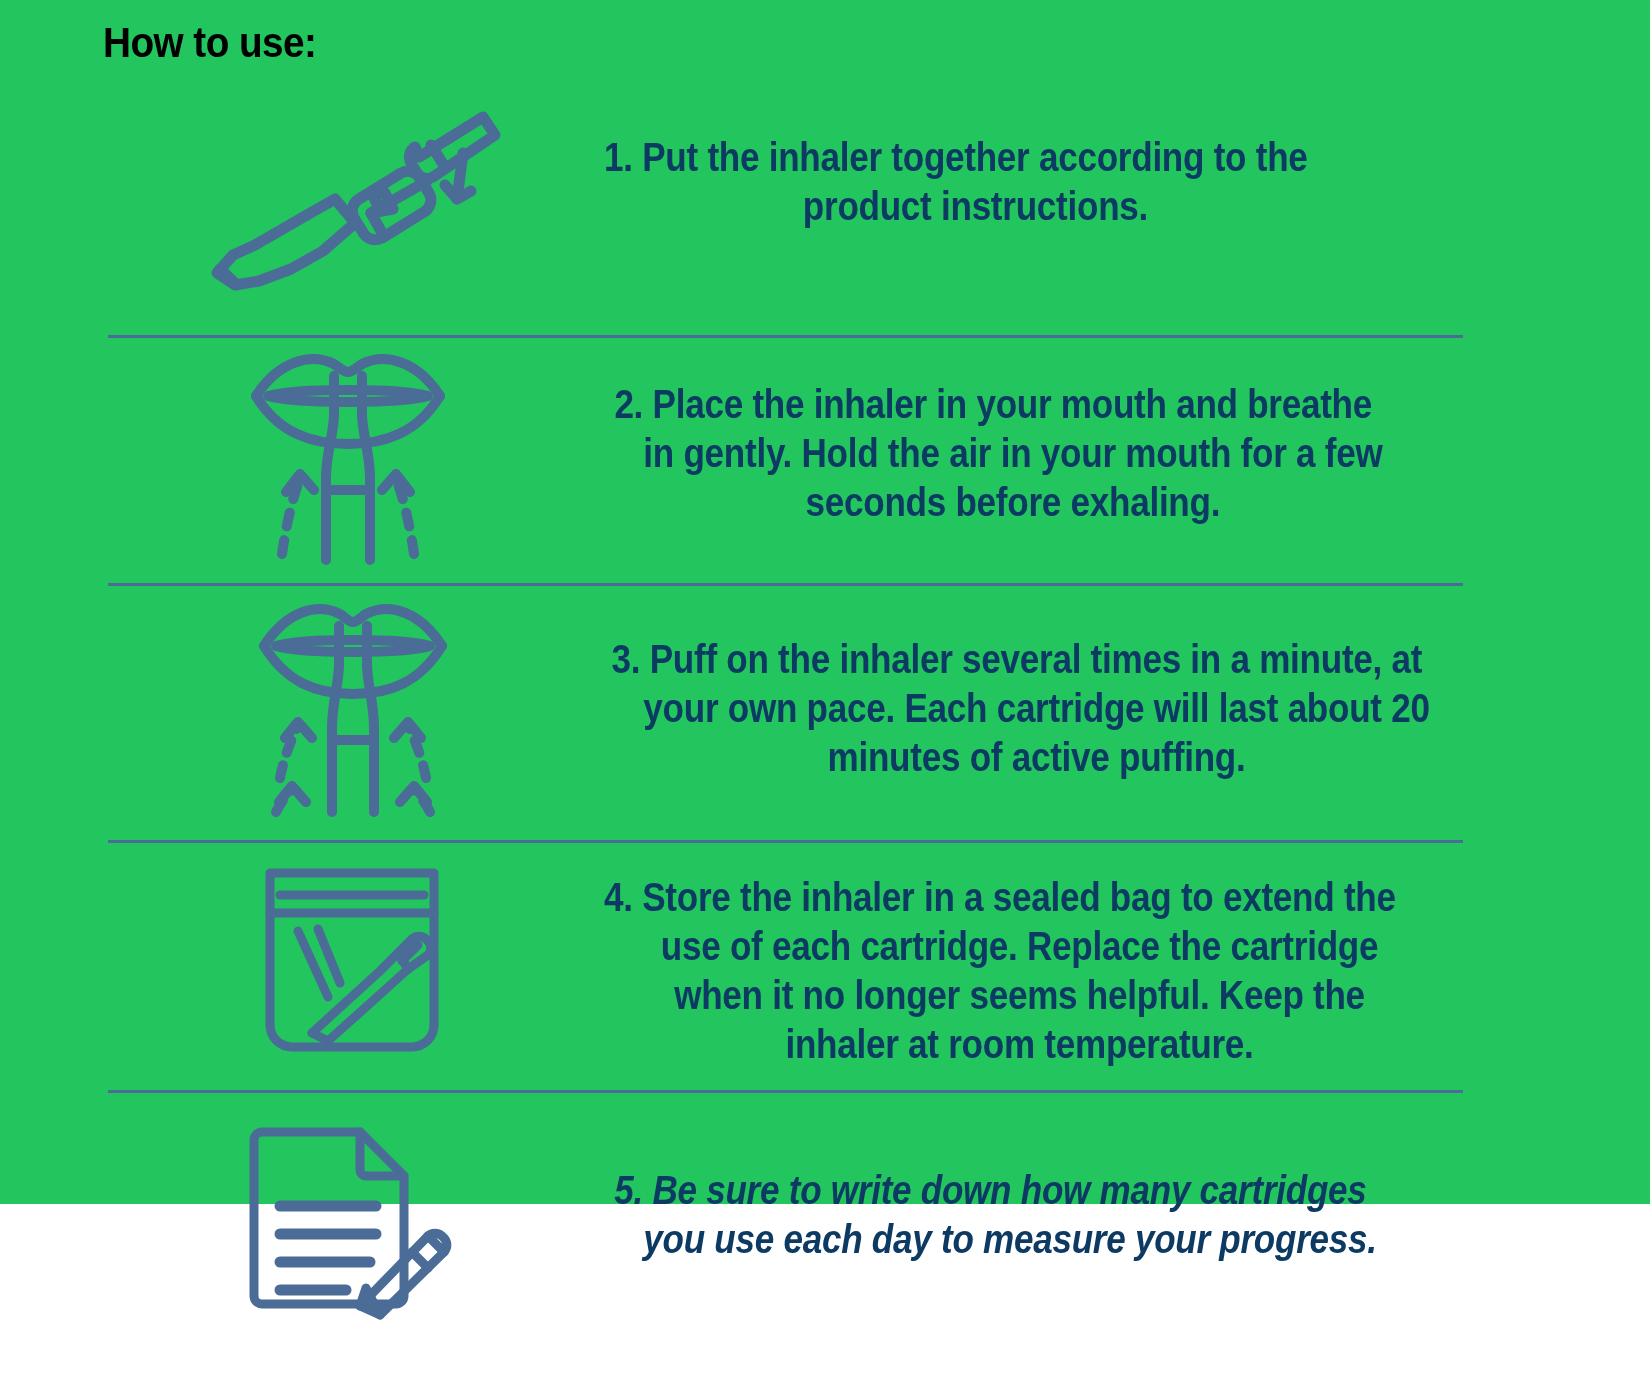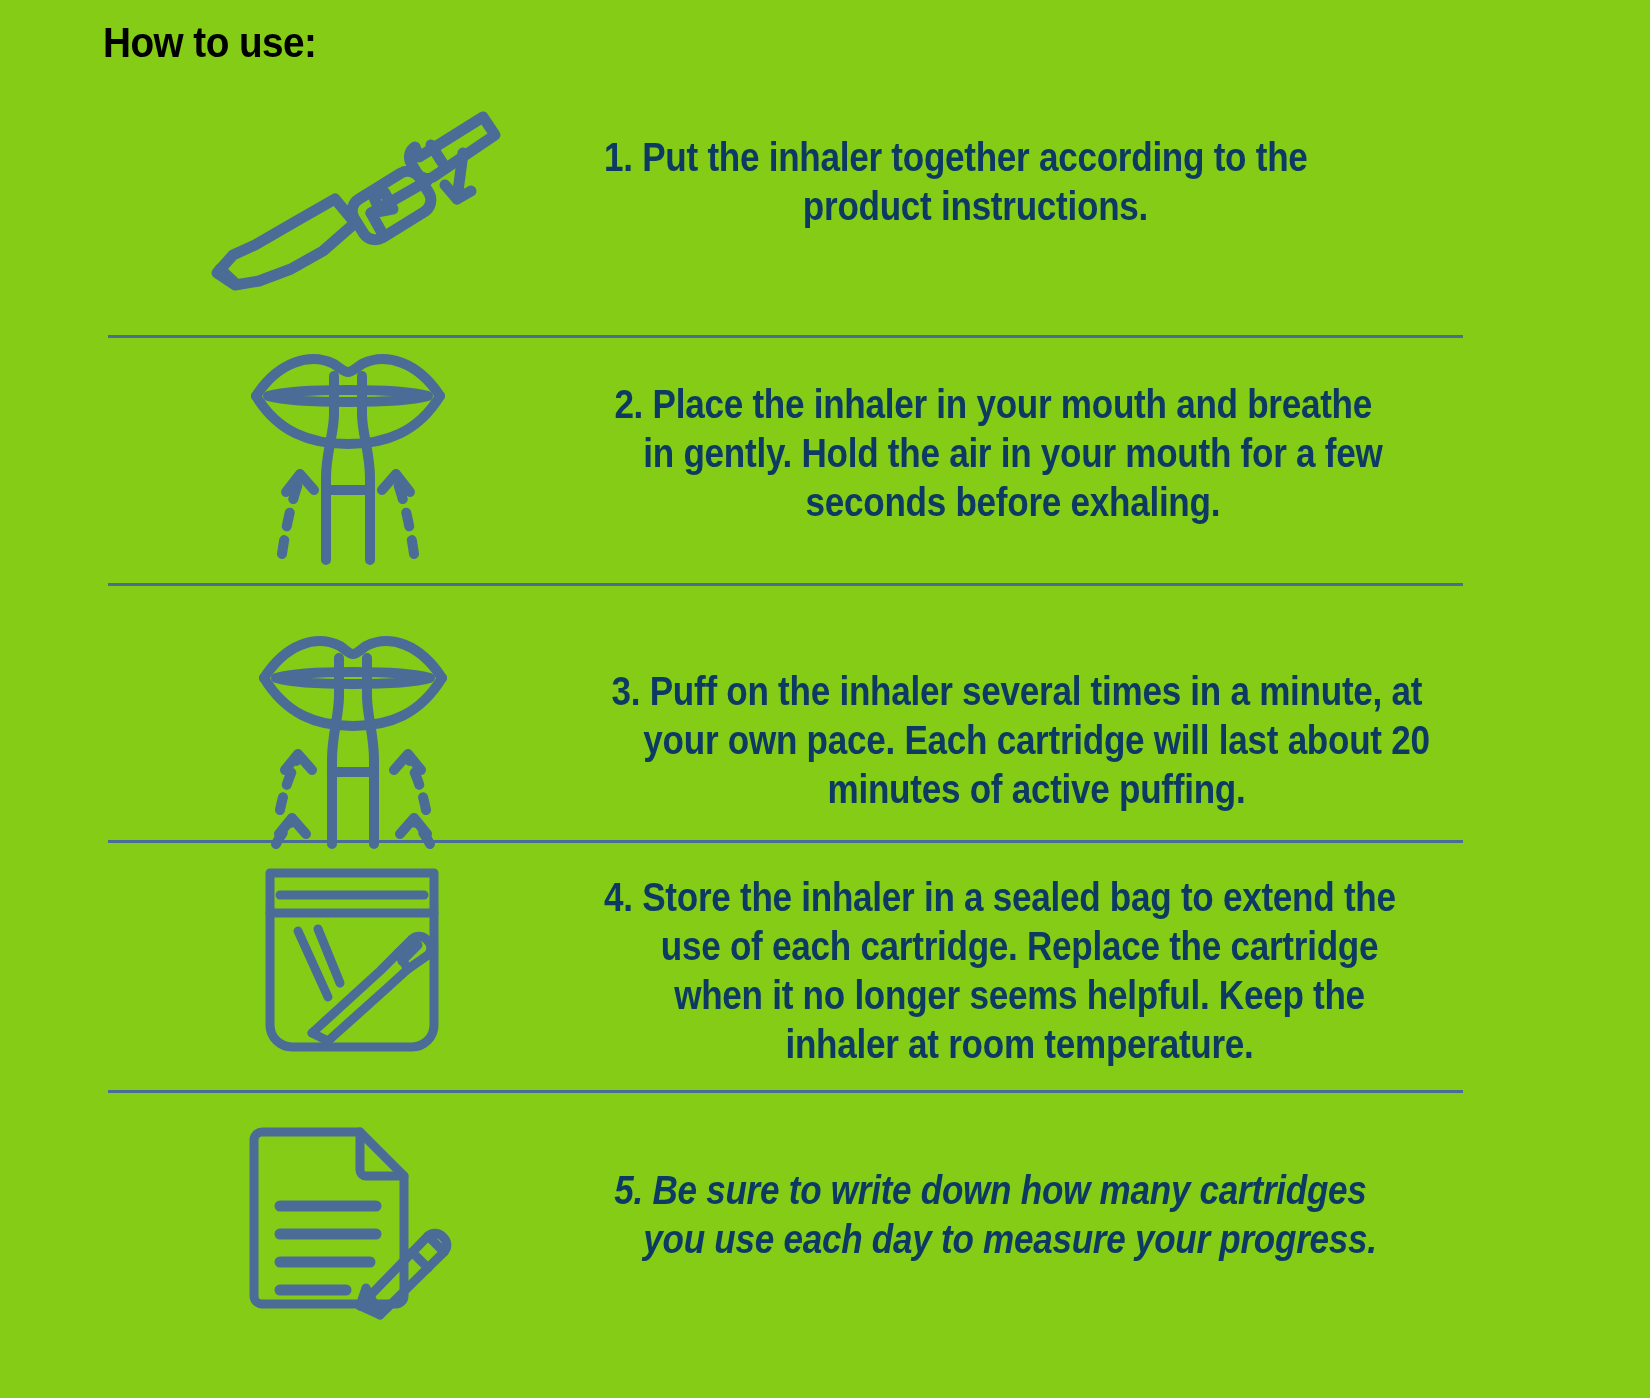--- a/index.html
+++ b/index.html
@@ -11,22 +11,22 @@
     width: 1650px;
     height: 1398px;
     font-family: "Liberation Sans", sans-serif;
     position: relative;
     overflow: hidden;
   }
 
   #page {
     position: relative;
     width: 1650px;
-    height: 1398px;
-    background: #84cc16;
+    height: 1204px;
+    background: #22c55e;
   }
 
   
   .page-title {
     position: absolute;
     left: 103px;
     top: 18px;
     font-size: 43px;
     font-weight: bold;
     color: #000000;
@@ -150,21 +150,21 @@
       </div>
       <div class="step-text" style="left:604px;top:32px;">
         <span class="ln">2. Place the inhaler in your mouth and breathe</span>
         <span class="ln indent">in gently. Hold the air in your mouth for a few</span>
         <span class="ln indent">seconds before exhaling.</span>
       </div>
     </div>
 
     <div class="divider" style="top:583px;"></div>
 
-    <div class="step-row" style="top:632px;height:215px;">
+    <div class="step-row" style="top:600px;height:215px;">
       <div class="step-icon" style="left:258px;top:0px;width:190px;height:212px;">
         <svg width="190" height="212" viewBox="0 0 190 212" fill="none" stroke="#4A6C96" stroke-width="10" stroke-linecap="round" stroke-linejoin="round">
 
           <path d="M6 46 C28 12 58 2 82 14 C88 18 91 22 95 22 C99 22 102 18 108 14 C132 2 162 12 184 46"></path>
 
           <path d="M6 46 C28 82 58 94 95 94 C132 94 162 82 184 46"></path>
 
           <path d="M18 46 C46 38 144 38 172 46 C144 54 46 54 18 46 Z"></path>
 
           <path d="M81 26 L81 64 C81 84 74 102 74 128 L74 212"></path>

